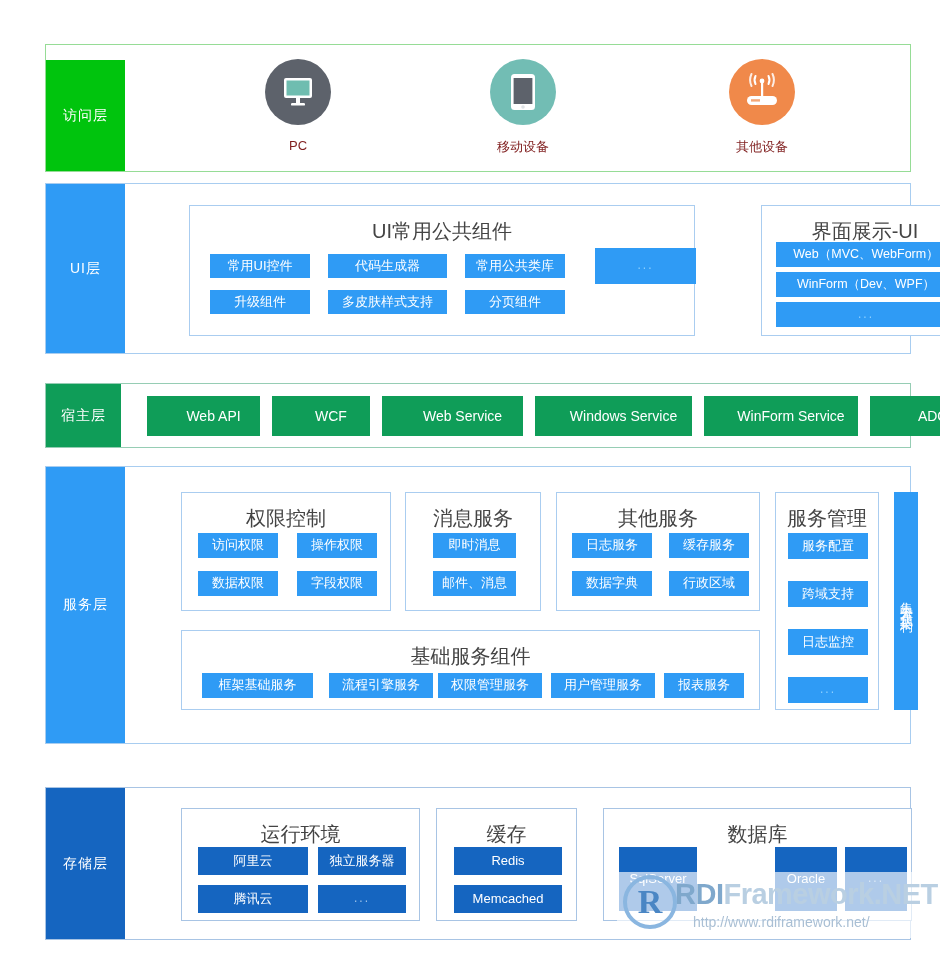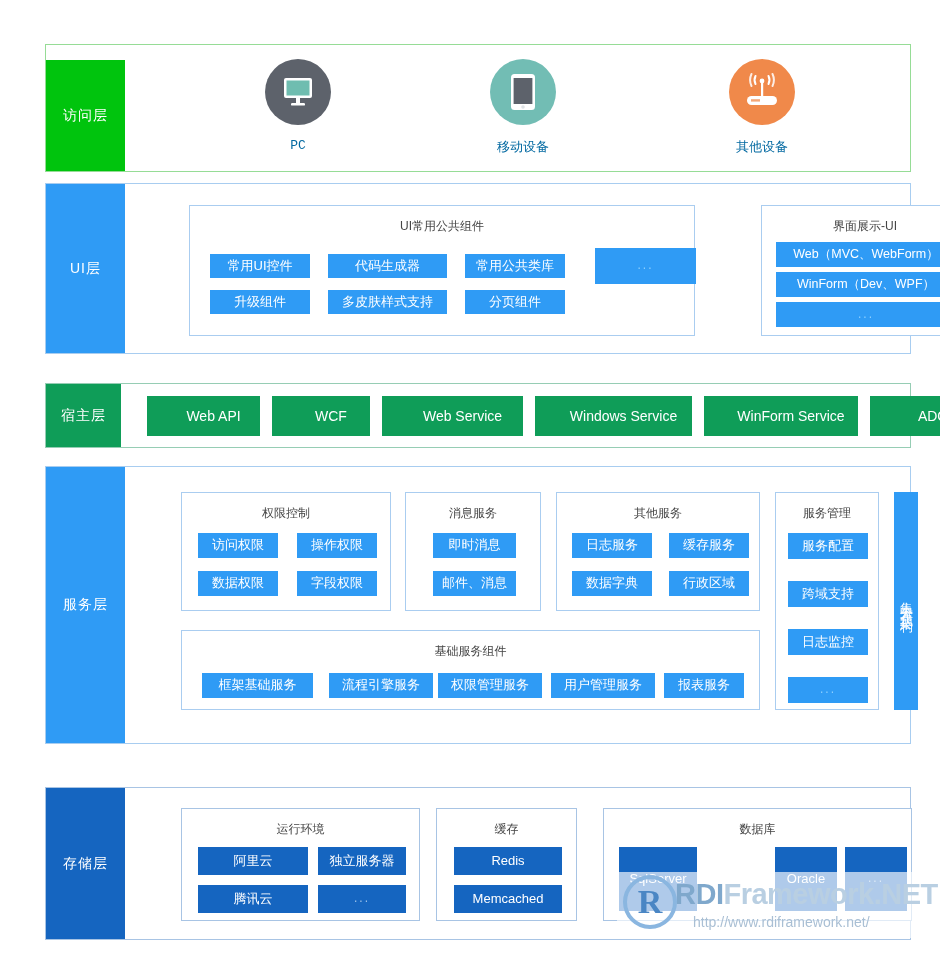--- a/index.html
+++ b/index.html
@@ -30,28 +30,28 @@
   .b-dblue   {border:1px solid #a8c4e4;}
 
   
   #access-layer{left:45px;top:44px;width:866px;height:128px;}
   #access-layer .layer-tab{width:79px;}
   .device{position:absolute;width:150px;text-align:center;top:14px;}
   .device .circle{
     width:66px;height:66px;border-radius:50%;margin:0 auto;
     display:flex;align-items:center;justify-content:center;
   }
-  .device .caption{margin-top:13px;font-size:13px;color:#0369a1;font-family:Liberation Mono, monospace;}
+  .device .caption{margin-top:13px;font-size:13px;color:#7f1d1d;}
 
   
   #ui-layer{left:45px;top:183px;width:866px;height:171px;}
   #ui-layer .layer-tab{width:79px;}
 
   .panel{position:absolute;box-sizing:border-box;border:1px solid #aacdf0;background:#fff;}
-  .panel-title{position:absolute;left:0;right:0;top:12px;text-align:center;font-size:12px;color:#444;}
+  .panel-title{position:absolute;left:0;right:0;top:12px;text-align:center;font-size:20px;color:#444;}
 
   .chip{
     position:absolute;box-sizing:border-box;display:flex;align-items:center;
     justify-content:center;color:#fff;font-size:13px;background:#2f9bf5;
     text-align:center;line-height:1.1;
   }
   .chip.dots{color:#8fd0ff;font-size:12px;letter-spacing:2px;}
   .chip.dark{background:#1565c0;}
   .chip.dark.dots{color:#9fc4ea;}
 

